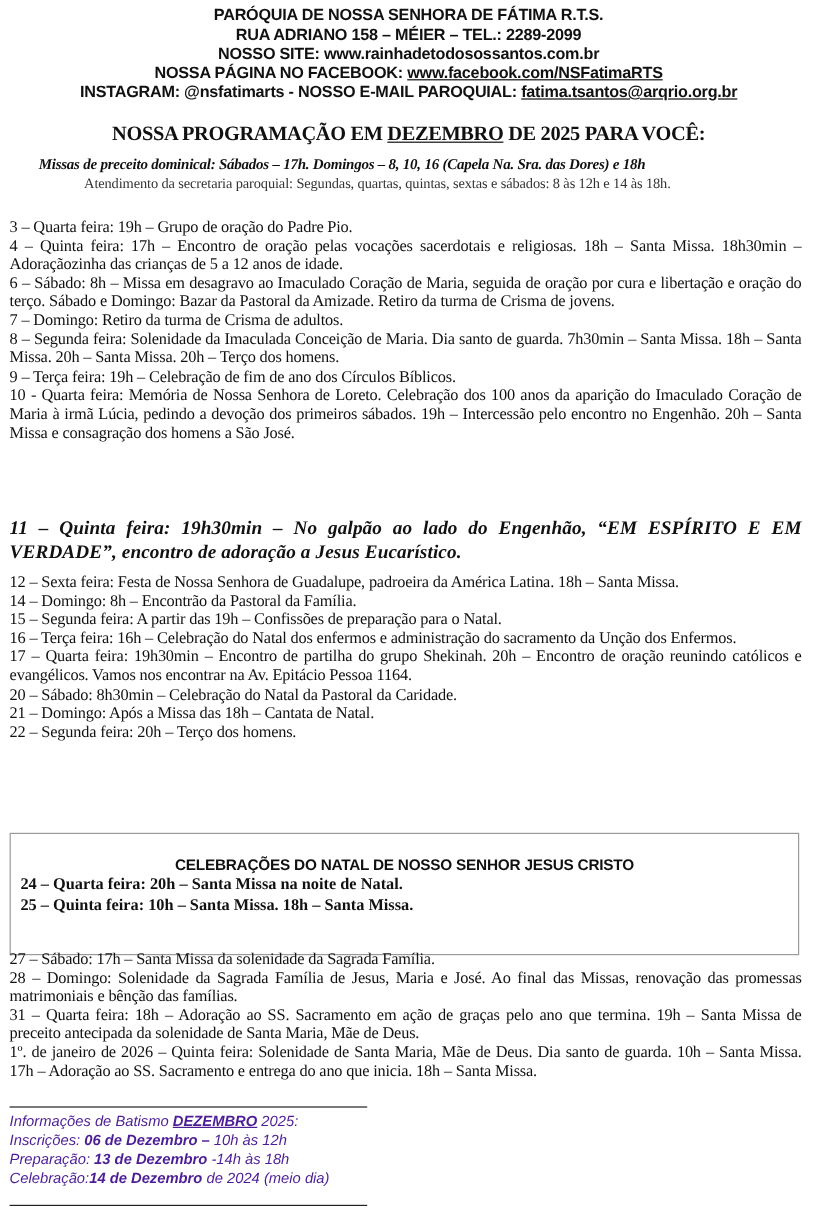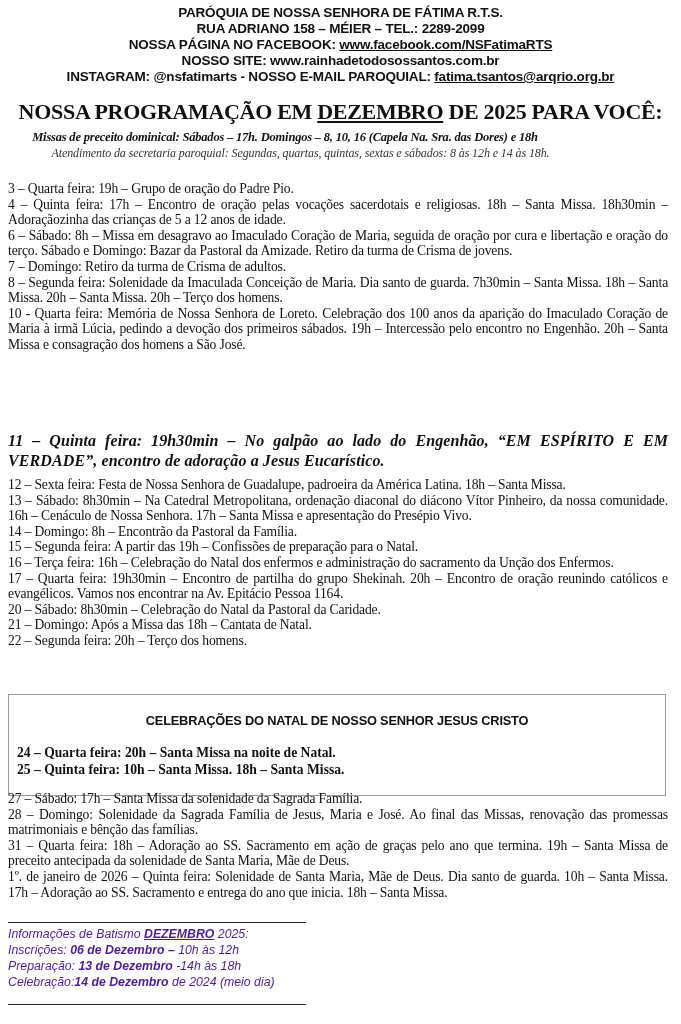--- a/index.html
+++ b/index.html
@@ -6,85 +6,85 @@
   body { width: 681px; height: 1024px; overflow: hidden; position: relative; color: #111; }
   .page { position: absolute; left: 0; top: 0; width: 681px; height: 1024px; }
 
   .hdr { position: absolute; left: 0; width: 681px; text-align: center;
          font-family: "Liberation Sans Narrow", "Liberation Sans", sans-serif;
          font-weight: bold; font-size: 13.5px; line-height: 16px; letter-spacing: -0.2px; }
   .hdr-line { white-space: nowrap; transform-origin: center; }
   .u { text-decoration: underline; }
 
   .title { position: absolute; left: 0; top: 100px; width: 681px; text-align: center;
-           font-family: "Liberation Serif", serif; font-weight: bold; font-size: 22px;
+           font-family: "Liberation Serif", serif; font-weight: bold; font-size: 17px;
            line-height: 24px; letter-spacing: -0.3px; white-space: nowrap; }
 
   .sub1 { position: absolute; left: 0; top: 130px; width: 570px; text-align: center;
           font-family: "Liberation Serif", serif; font-weight: bold; font-style: italic;
           font-size: 12.5px; line-height: 15px; white-space: nowrap; letter-spacing: -0.2px; }
-  .sub2 { position: absolute; left: 0; top: 146px; width: 601px; text-align: center;
-          font-family: "Liberation Serif", serif; font-style: italic;
+  .sub2 { position: absolute; left: 14px; top: 146px; width: 601px; text-align: center;
+          font-family: "Liberation Serif", serif; 
           font-size: 12px; line-height: 15px; white-space: nowrap; color: #333; letter-spacing: -0.1px; }
 
   .body { position: absolute; left: 8px; width: 660px;
           font-family: "Liberation Serif", serif; font-size: 13.6px; line-height: 15.6px;
           text-align: justify; letter-spacing: -0.15px; }
   .entry { margin: 0; }
   .b { font-weight: normal; }
 
   .special { position: absolute; left: 8px; top: 431px; width: 660px;
              font-family: "Liberation Serif", serif; font-weight: bold; font-style: italic;
              font-size: 16px; line-height: 20px; text-align: justify; letter-spacing: 0.1px; }
 
   .xmas-box { position: absolute; left: 8px; top: 694px; width: 658px; height: 102px;
               border: 1.5px solid #9a9a9a; box-sizing: border-box; }
   .xmas-title { position: absolute; left: 0; top: 18px; width: 100%; text-align: center;
                 font-family: "Liberation Sans", sans-serif; font-weight: bold; font-size: 12.8px;
                 line-height: 15px; white-space: nowrap; letter-spacing: -0.2px; }
   .xmas-line { position: absolute; left: 8px; font-family: "Liberation Serif", serif;
-               font-weight: bold; font-size: 13.6px; line-height: 16px; white-space: nowrap; margin-top: 16px; }
+               font-weight: bold; font-size: 13.6px; line-height: 16px; white-space: nowrap; }
 
   .rule { position: absolute; left: 8px; width: 298px; height: 0; border-top: 1.3px solid #222; }
 
   .bat { position: absolute; left: 8px; font-family: "Liberation Sans", sans-serif;
          font-style: italic; font-size: 12.3px; line-height: 15.5px; color: #4c1d95; white-space: nowrap; }
 </style>
 </head>
 <body>
 
 <div class="page">
 
   <div class="hdr" style="top:5px;">
     <div class="hdr-line">PARÓQUIA DE NOSSA SENHORA DE FÁTIMA R.T.S.</div>
     <div class="hdr-line">RUA ADRIANO 158 – MÉIER – TEL.: 2289-2099</div>
+    <div class="hdr-line"><span>NOSSO SITE: </span><span>www.rainhadetodosossantos.com.br</span></div>
     <div class="hdr-line"><span>NOSSA PÁGINA NO FACEBOOK: </span><span class="u">www.facebook.com/NSFatimaRTS</span></div>
-    <div class="hdr-line"><span>NOSSO SITE: </span><span>www.rainhadetodosossantos.com.br</span></div>
     <div class="hdr-line"><span>INSTAGRAM: @nsfatimarts - NOSSO E-MAIL PAROQUIAL: </span><span class="u">fatima.tsantos@arqrio.org.br</span></div>
   </div>
 
   <div class="title"><span>NOSSA PROGRAMAÇÃO EM </span><span class="u">DEZEMBRO</span><span> DE 2025 PARA VOCÊ:</span></div>
 
   <div class="sub1">Missas de preceito dominical: Sábados – 17h. Domingos – 8, 10, 16 (Capela Na. Sra. das Dores) e 18h</div>
   <div class="sub2">Atendimento da secretaria paroquial: Segundas, quartas, quintas, sextas e sábados: 8 às 12h e 14 às 18h.</div>
 
   <div class="body" style="top:181px;">
     <p class="entry"><span>3 – Quarta feira: 19h – Grupo de oração do Padre Pio.</span><span class="b"></span><span></span></p>
     <p class="entry"><span>4 – Quinta feira: 17h – Encontro de oração pelas vocações sacerdotais e religiosas. 18h – Santa Missa. 18h30min – Adoraçãozinha das crianças de 5 a 12 anos de idade.</span><span class="b"></span><span></span></p>
     <p class="entry"><span>6 – Sábado: 8h – Missa em desagravo ao Imaculado Coração de Maria, seguida de oração por cura e libertação e oração do terço.  Sábado e Domingo: Bazar da Pastoral da Amizade. Retiro da turma de Crisma de jovens.</span><span class="b"></span><span></span></p>
     <p class="entry"><span>7 – Domingo: Retiro da turma de Crisma de adultos.</span><span class="b"></span><span></span></p>
     <p class="entry"><span>8 – </span><span class="b">Segunda feira: Solenidade da Imaculada Conceição de Maria. Dia santo de guarda.</span><span> 7h30min – Santa Missa. 18h – Santa Missa. 20h – Santa Missa. 20h – Terço dos homens.</span></p>
+    <p class="entry"><span>9 – Terça feira: 19h – Celebração de fim de ano dos Círculos Bíblicos.</span><span class="b"></span><span></span></p>
     <p class="entry"><span>10 - </span><span class="b">Quarta feira: Memória de Nossa Senhora de Loreto. Celebração dos 100 anos da aparição do Imaculado Coração de Maria à irmã Lúcia, pedindo a devoção dos primeiros sábados. 19h – Intercessão pelo encontro no Engenhão. 20h – Santa Missa e consagração dos homens a São José.</span><span></span></p>
   </div>
 
   <div class="special">11 – Quinta feira: 19h30min – No galpão ao lado do Engenhão, “EM ESPÍRITO E EM VERDADE”, encontro de adoração a Jesus Eucarístico.</div>
 
   <div class="body" style="top:477px;">
     <p class="entry"><span>12 </span><span class="b">– Sexta feira: Festa de Nossa Senhora de Guadalupe, padroeira da América Latina.</span><span> 18h – Santa Missa.</span></p>
-    <p class="entry"><span></span><span class="b">13 – Sábado: 8h30min – Na Catedral Metropolitana, ordenação diaconal do diácono Vítor Pinheiro, da nossa comunidade.</span><span> 16h – Cenáculo de Nossa Senhora. 17h – Santa Missa e apresentação do Presépio Vivo.</span></p>
     <p class="entry"><span>14 – Domingo: 8h – Encontrão da Pastoral da Família.</span><span class="b"></span><span></span></p>
     <p class="entry"><span>15 – </span><span class="b">Segunda feira: A partir das 19h – Confissões de preparação para o Natal.</span><span></span></p>
     <p class="entry"><span>16 – Terça feira: 16h – Celebração do Natal dos enfermos e administração do sacramento da Unção dos Enfermos.</span><span class="b"></span><span></span></p>
     <p class="entry"><span>17 – Quarta feira: 19h30min – Encontro de partilha do grupo Shekinah. 20h – Encontro de oração reunindo católicos e evangélicos. Vamos nos encontrar na Av. Epitácio Pessoa 1164.</span><span class="b"></span><span></span></p>
     <p class="entry"><span>20 – Sábado: 8h30min – Celebração do Natal da Pastoral da Caridade.</span><span class="b"></span><span></span></p>
     <p class="entry"><span>21 – Domingo: Após a Missa das 18h – Cantata de Natal.</span><span class="b"></span><span></span></p>
     <p class="entry"><span>22 – Segunda feira: 20h – Terço dos homens.</span><span class="b"></span><span></span></p>
   </div>
 
   <div class="xmas-box">

